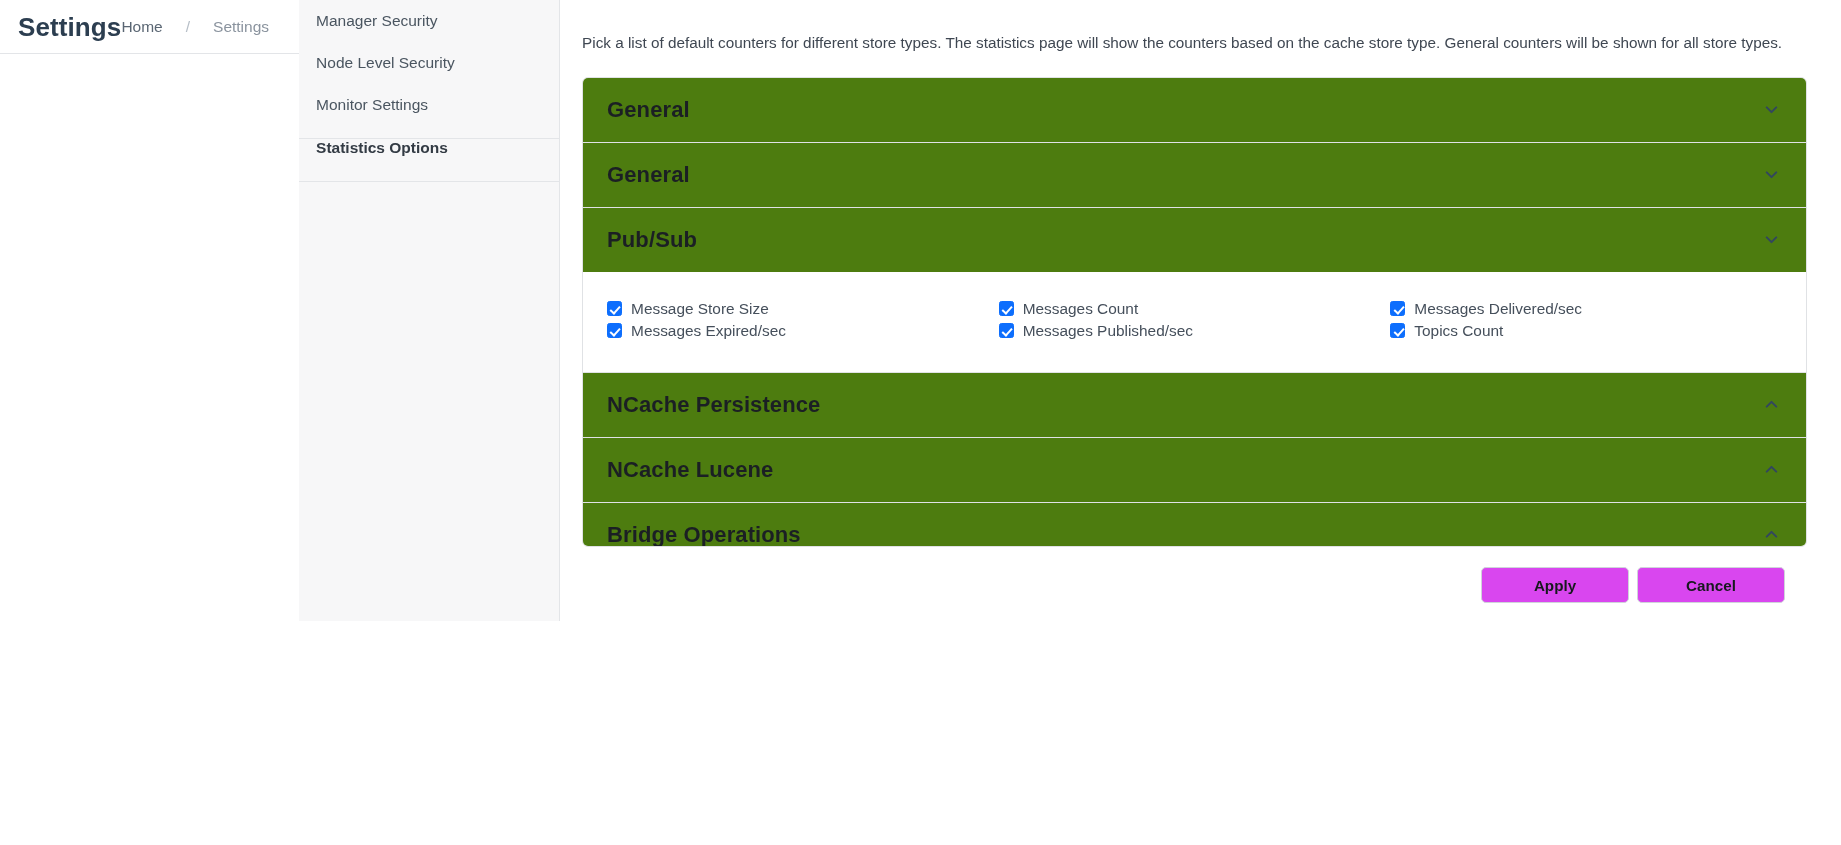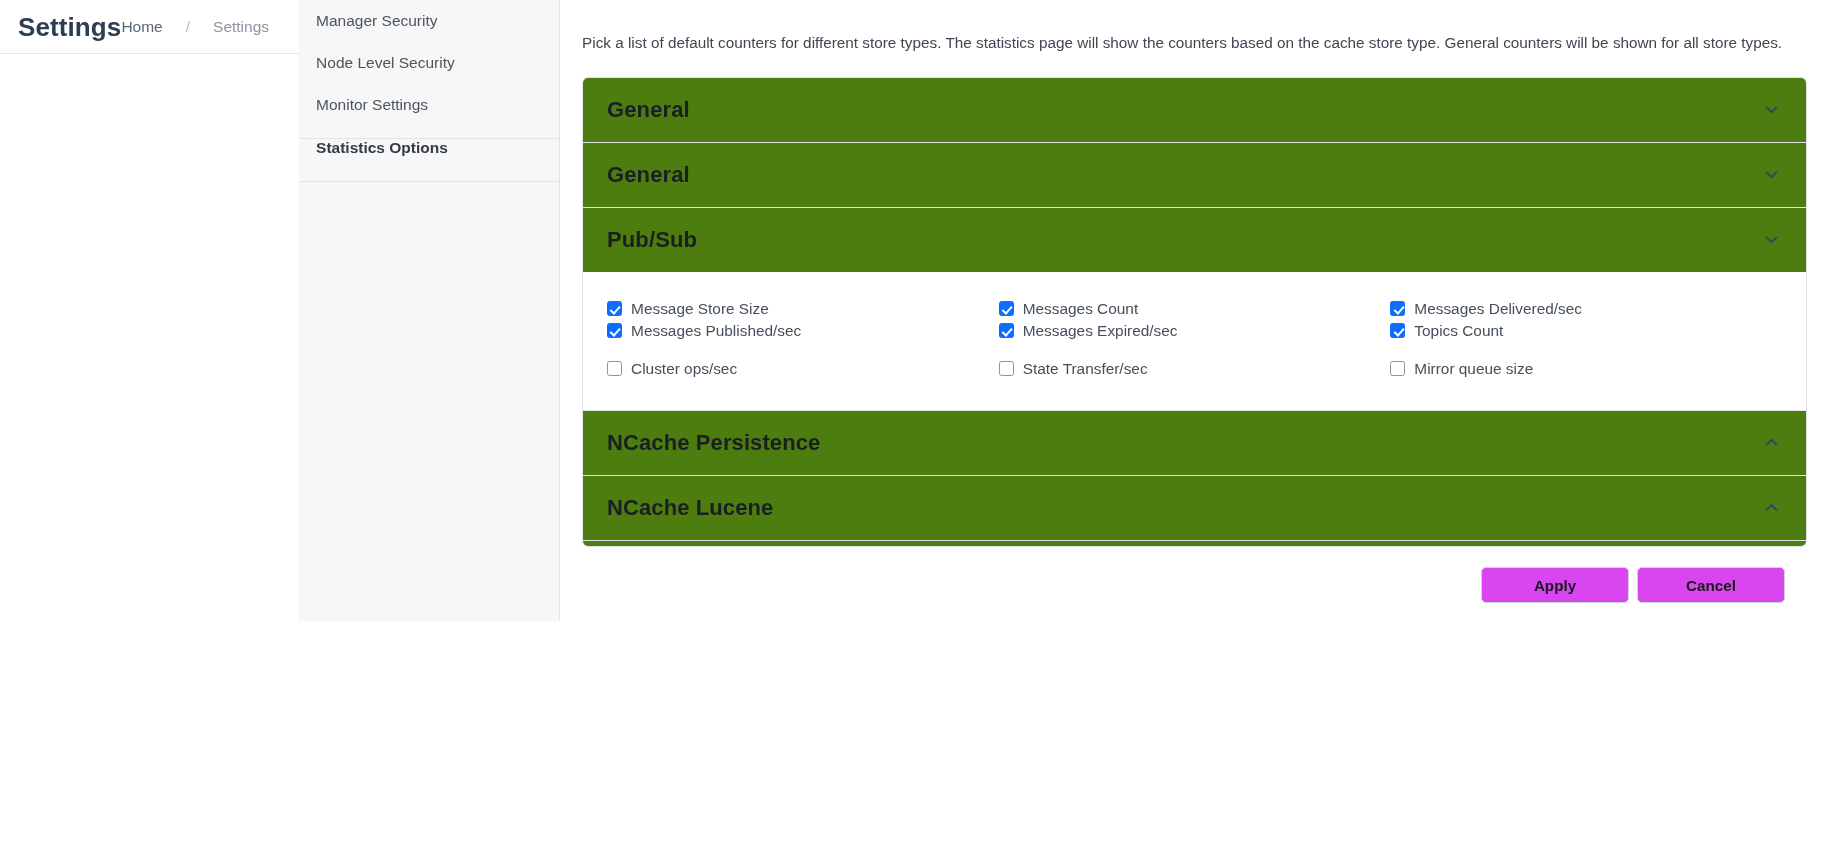--- a/index.html
+++ b/index.html
@@ -310,47 +310,33 @@
                   <label for="c1">Messages Count</label>
                 </div>
                 <div class="check-cell">
                   <input class="cb" type="checkbox" id="c2" checked="" style="">
                   <label for="c2">Messages Delivered/sec</label>
                 </div>
               </div>
 
               <div class="check-grid">
                 <div class="check-cell">
+                  <input class="cb" type="checkbox" id="c3" checked="" style="">
+                  <label for="c3">Messages Expired/sec</label>
+                </div>
+                <div class="check-cell">
                   <input class="cb" type="checkbox" id="c4" checked="" style="">
                   <label for="c4">Messages Published/sec</label>
                 </div>
                 <div class="check-cell">
-                  <input class="cb" type="checkbox" id="c3" checked="" style="">
-                  <label for="c3">Messages Expired/sec</label>
-                </div>
-                <div class="check-cell">
                   <input class="cb" type="checkbox" id="c5" checked="" style="">
                   <label for="c5">Topics Count</label>
                 </div>
               </div>
 
-              <div class="check-grid row-gap-big">
-                <div class="check-cell">
-                  <input class="cb" type="checkbox" id="c6" style="">
-                  <label for="c6">Cluster ops/sec</label>
-                </div>
-                <div class="check-cell">
-                  <input class="cb" type="checkbox" id="c7" style="">
-                  <label for="c7">State Transfer/sec</label>
-                </div>
-                <div class="check-cell">
-                  <input class="cb" type="checkbox" id="c8" style="">
-                  <label for="c8">Mirror queue size</label>
-                </div>
-              </div>
 
             </div>
           </div>
 
           <div class="acc-item">
             <div class="acc-header">
               <span class="acc-title">NCache Persistence</span>
               <span class="chev">
                 <svg viewBox="0 0 16 16" fill="none" stroke="currentColor" stroke-width="1.9" stroke-linecap="round" stroke-linejoin="round">
                     <polyline points="3.5,10 8,5.5 12.5,10"></polyline>

